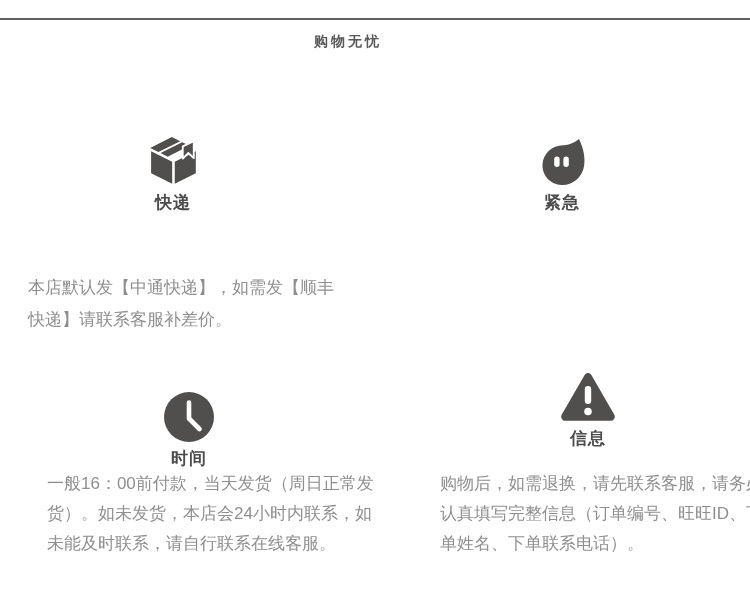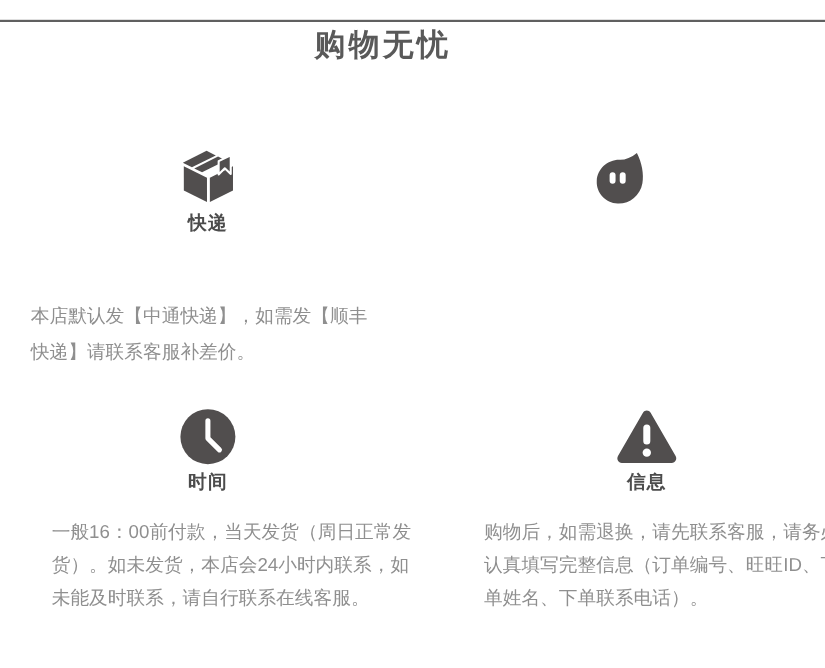--- a/index.html
+++ b/index.html
@@ -16,34 +16,34 @@
     position: absolute;
     top: 18px; left: 0;
     width: 750px; height: 2px;
     background: var(--divider, #606060);
   }
   .title {
     position: absolute;
     top: 29px; left: 0;
     width: 696px;
     text-align: center;
-    font-size: 28px;
+    font-size: 14px;
     line-height: 24px;
     font-weight: bold;
     letter-spacing: 3px;
     color: var(--title, #595959);
   }
   .feature {
     position: absolute;
     width: 160px;
     text-align: center;
   }
-  .f-express { left: 109px; top: 131px; }
+  .f-express { left: 93px; top: 131px; }
   .f-urgent  { left: 482px; top: 131px; }
-  .f-time    { left: 109px; top: 367px; font-family: Liberation Serif, serif; }
+  .f-time    { left: 109px; top: 387px; font-family: Liberation Serif, serif; }
   .f-info    { left: 508px; top: 367px; font-family: Liberation Serif, serif; }
   .icon-wrap {
     height: 56px;
     display: flex;
     align-items: flex-end;
     justify-content: center;
     color: var(--icon, #514e4e);
   }
   .feature .label {
     margin-top: 4px;
@@ -91,20 +91,21 @@
 
   <div class="feature f-urgent">
     <div class="icon-wrap">
       <svg width="47" height="50" viewBox="0 0 47 50" aria-hidden="true">
         <path fill="currentColor" d="M40,2 C44.5,11 46.5,21 45,29.5 C43,41 33,48.5 22.5,48
           C11.5,47.5 3,38.5 3.5,27.5 C4,16.5 13.5,8 24.5,8.3 C29.5,8.4 35,6 40,2 Z"></path>
         <rect fill="#ffffff" x="15.2" y="19.5" width="5.4" height="10.5" rx="2.7"></rect>
         <rect fill="#ffffff" x="24.4" y="19.5" width="5.4" height="10.5" rx="2.7"></rect>
       </svg>
     </div>
+    <div class="label">紧急</div>
   </div>
 
   <div class="feature f-time">
     <div class="icon-wrap">
       <svg width="52" height="52" viewBox="0 0 52 52" aria-hidden="true">
         <circle fill="currentColor" cx="26" cy="26" r="25"></circle>
         <path d="M26,11.5 L26,27.5 L36.5,38" fill="none" stroke="#ffffff" stroke-width="4.6" stroke-linecap="round" stroke-linejoin="round"></path>
       </svg>
     </div>
     <div class="label">时间</div>

